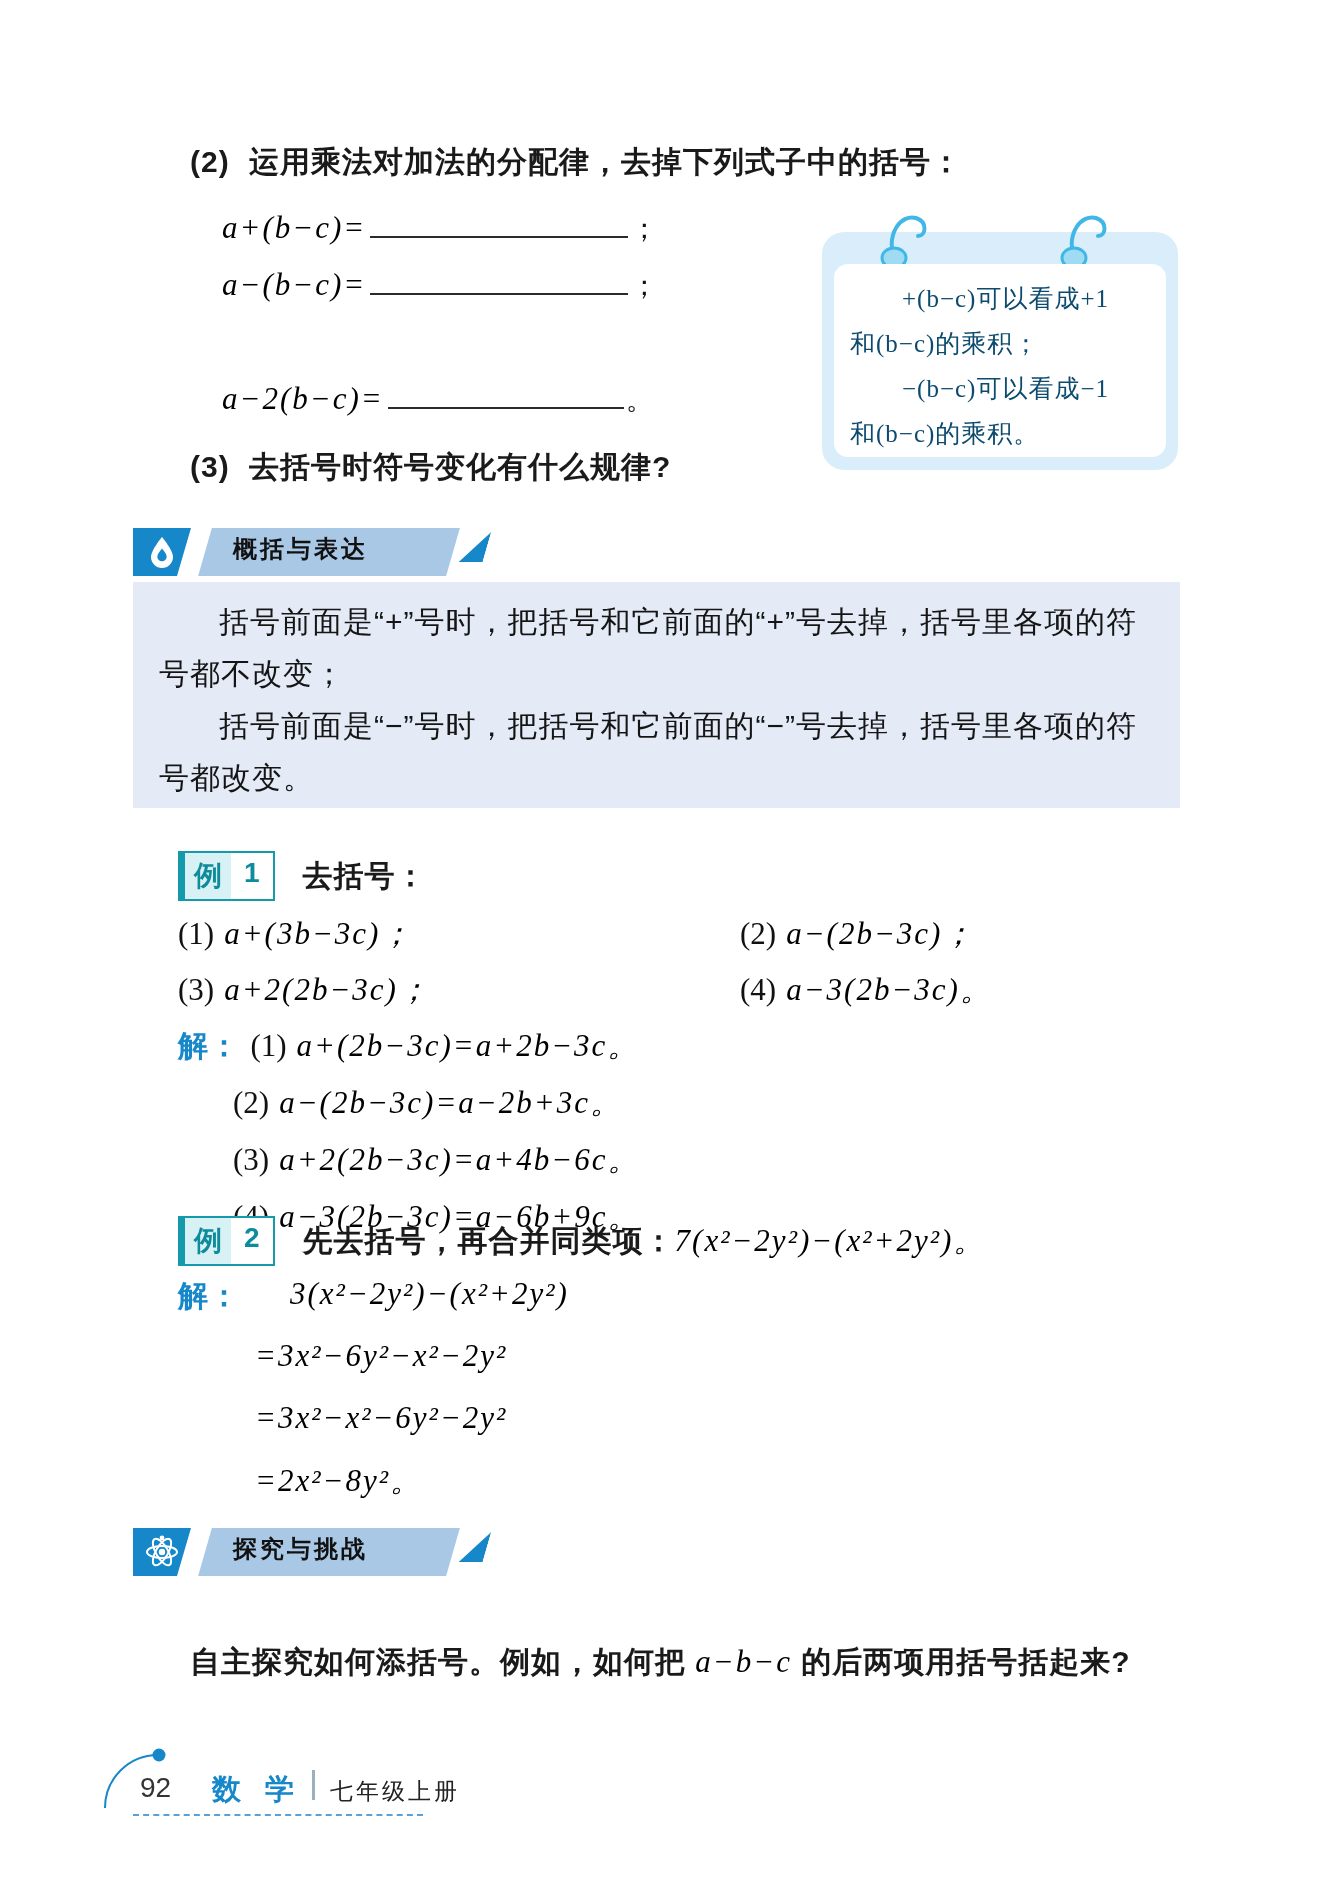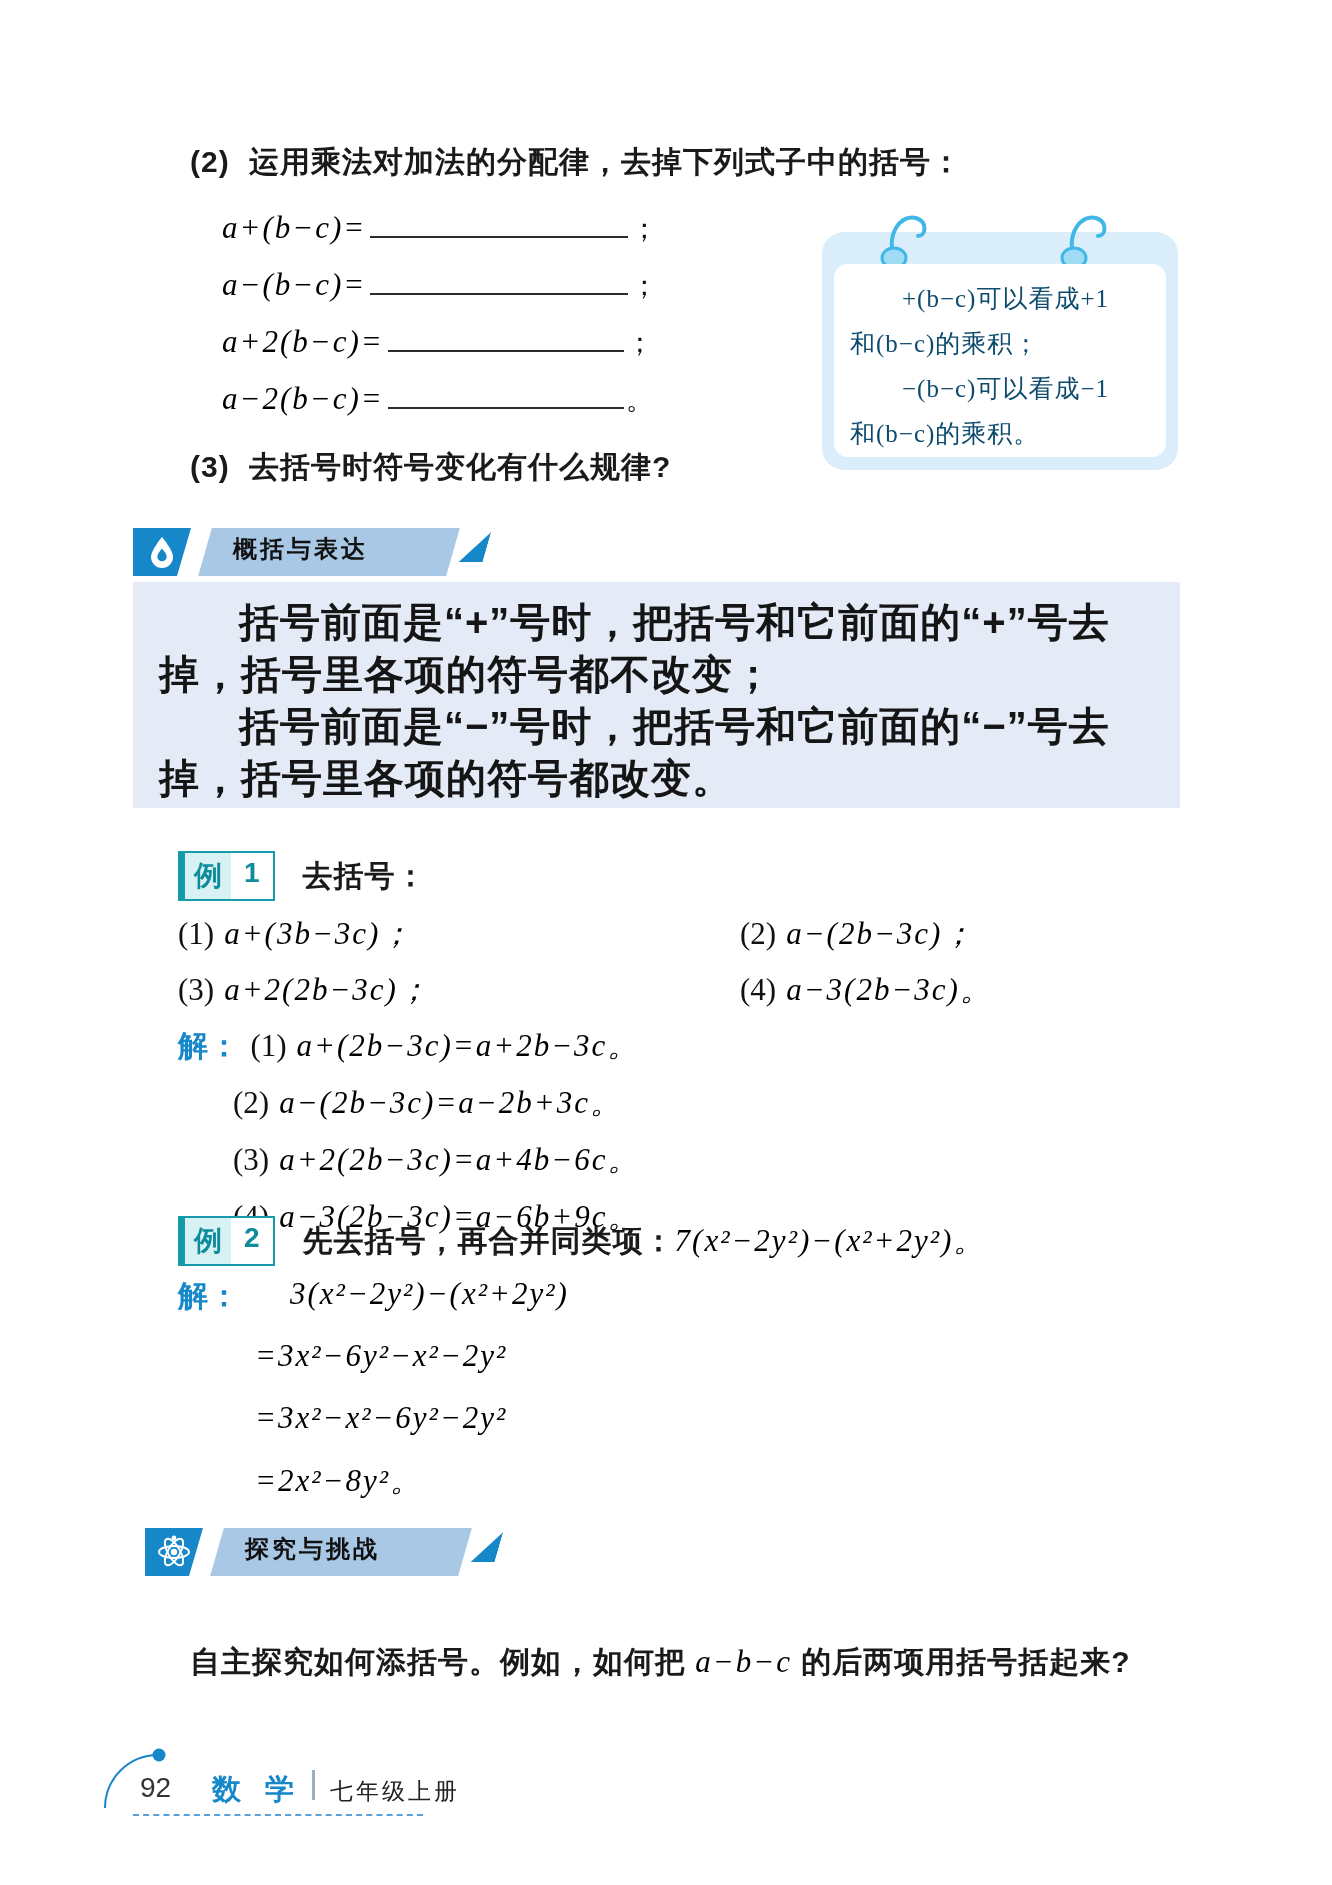--- a/index.html
+++ b/index.html
@@ -28,21 +28,21 @@
             clip-path:polygon(0 0,100% 0,calc(100% - 14px) 100%,0 100%);
             display:flex;align-items:center;justify-content:center;}
   .sec-banner{position:absolute;left:72px;top:0;width:248px;height:48px;background:#a9c8e6;
               transform:skewX(-16deg);}
   .sec-title{position:absolute;left:100px;top:5px;font-size:24px;font-weight:bold;
              letter-spacing:3px;color:#111;}
   .sec-tri{position:absolute;left:330px;top:4px;width:24px;height:30px;background:#1687c9;
            clip-path:polygon(100% 0,100% 100%,0 100%);transform:skewX(-16deg);}
   
   .sumbox{background:#e4ebf6;padding:14px 26px 0 26px;box-sizing:border-box;}
-  .sumbox p{margin:0;font-size:40px;font-weight:bold;line-height:52px;
+  .sumbox p{margin:0;font-size:30px;font-weight:normal;line-height:52px;
             letter-spacing:1px;text-indent:2em;color:#151515;}
   
   .badge{display:inline-flex;border:2px solid #149aaa;border-left:7px solid #149aaa;
          align-items:stretch;}
   .badge-cn{background:#d8f1f4;color:#0f8c9c;font-weight:bold;font-size:28px;
             padding:4px 9px;}
   .badge-no{background:#ffffff;color:#0f8c9c;font-weight:bold;font-size:28px;
             padding:4px 13px;}
   .sol-label{color:#1687c9;font-weight:bold;font-size:30px;letter-spacing:1px;}
   .row{display:flex;align-items:center;}
@@ -62,23 +62,20 @@
   <div class="abs cjk" style="left:190px;top:142px;">
     <span>(2)</span>
     <span style="margin-left:10px;">运用乘法对加法的分配律，去掉下列式子中的括号：</span>
   </div>
 
   <div class="abs eqrow" style="left:222px;top:210px;">
     <span class="math">a+(b−c)=</span><span class="blank" style="width:258px;"></span><span class="punct">；</span>
   </div>
   <div class="abs eqrow" style="left:222px;top:267px;">
     <span class="math">a−(b−c)=</span><span class="blank" style="width:258px;"></span><span class="punct">；</span>
-  </div>
-  <div class="abs eqrow" style="left:222px;top:324px;">
-    <span class="math">a+2(b−c)=</span><span class="blank" style="width:236px;"></span><span class="punct">；</span>
   </div>
   <div class="abs eqrow" style="left:222px;top:381px;">
     <span class="math">a−2(b−c)=</span><span class="blank" style="width:236px;"></span><span class="punct">。</span>
   </div>
 
   <div class="abs note" style="left:822px;top:232px;width:356px;height:238px;">
     <svg class="hook" style="left:58px;" viewBox="0 0 56 64">
       <path d="M14 56 C6 30 22 12 36 16 C48 20 46 34 38 34" fill="none" stroke="#41b7e7" stroke-width="4" stroke-linecap="round"></path>
       <ellipse cx="14" cy="56" rx="12" ry="10" fill="#9fdcf4" stroke="#41b7e7" stroke-width="3"></ellipse>
     </svg>
@@ -161,21 +158,21 @@
   </div>
 
   <div class="abs" style="left:178px;top:1276px;">
     <span class="sol-label">解：</span>
   </div>
   <div class="abs math" style="left:290px;top:1276px;">3(x²−2y²)−(x²+2y²)</div>
   <div class="abs math" style="left:255px;top:1338px;font-family:Liberation Serif, serif;">=3x²−6y²−x²−2y²</div>
   <div class="abs math" style="left:255px;top:1400px;">=3x²−x²−6y²−2y²</div>
   <div class="abs math" style="left:255px;top:1460px;">=2x²−8y²。</div>
 
-  <div class="abs" style="left:145px;top:1528px;width:380px;height:64px;">
+  <div class="abs" style="left:133px;top:1528px;width:380px;height:64px;">
     <div class="sec-icon">
       <svg width="36" height="36" viewBox="0 0 36 36">
         <g fill="none" stroke="#ffffff" stroke-width="2">
           <ellipse cx="18" cy="18" rx="15" ry="6"></ellipse>
           <ellipse cx="18" cy="18" rx="15" ry="6" transform="rotate(60 18 18)"></ellipse>
           <ellipse cx="18" cy="18" rx="15" ry="6" transform="rotate(120 18 18)"></ellipse>
         </g>
         <circle cx="18" cy="18" r="3.2" fill="#ffffff"></circle>
         <circle cx="18" cy="4" r="2.4" fill="#ffffff"></circle>
       </svg>

